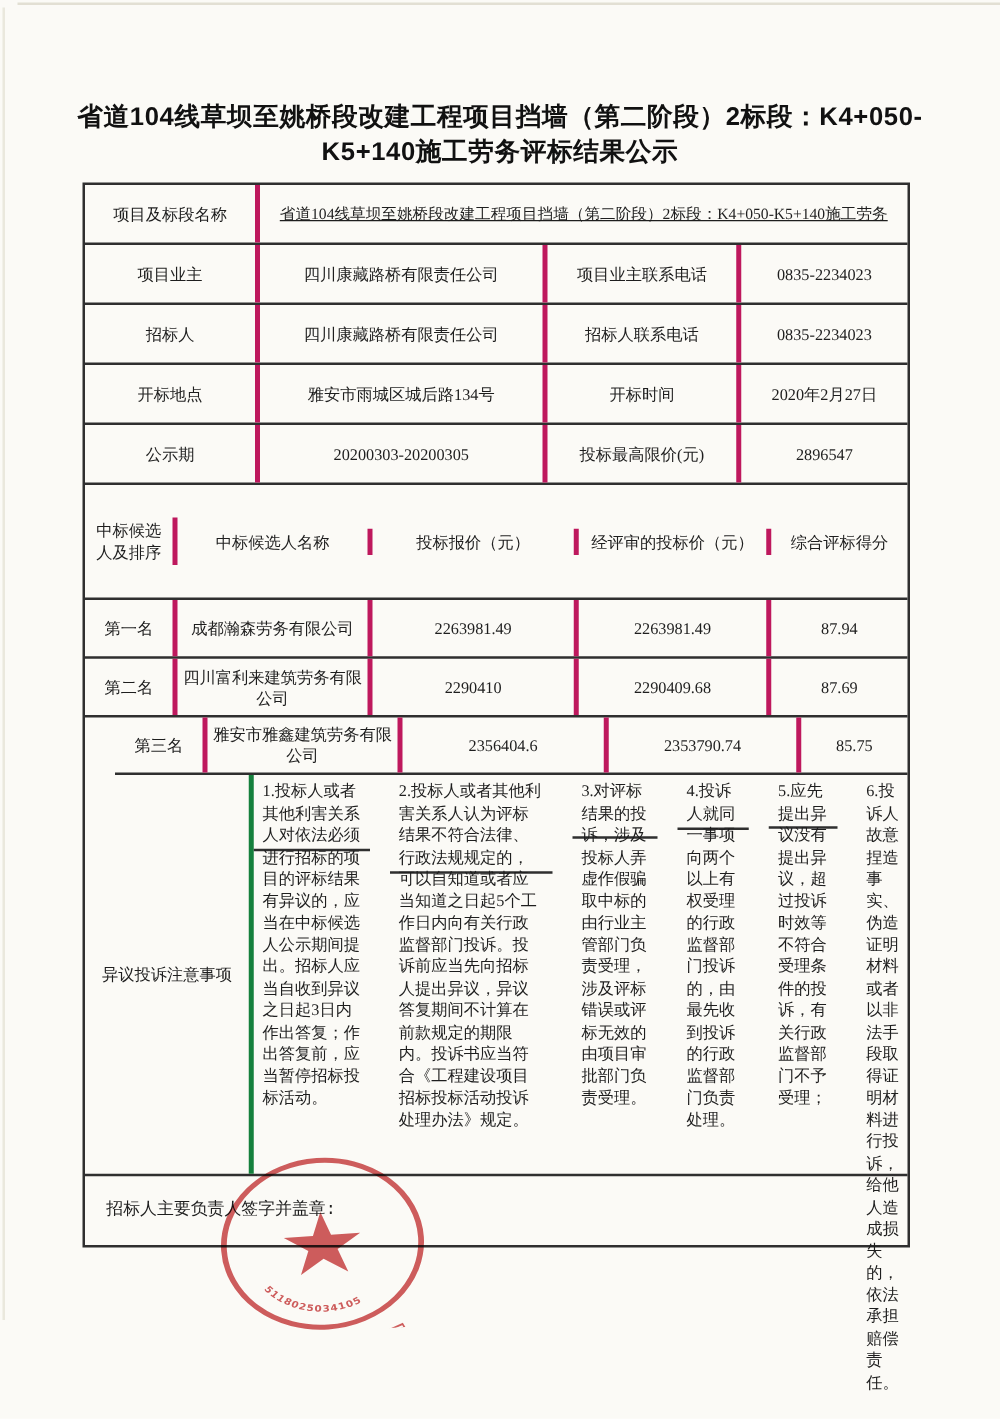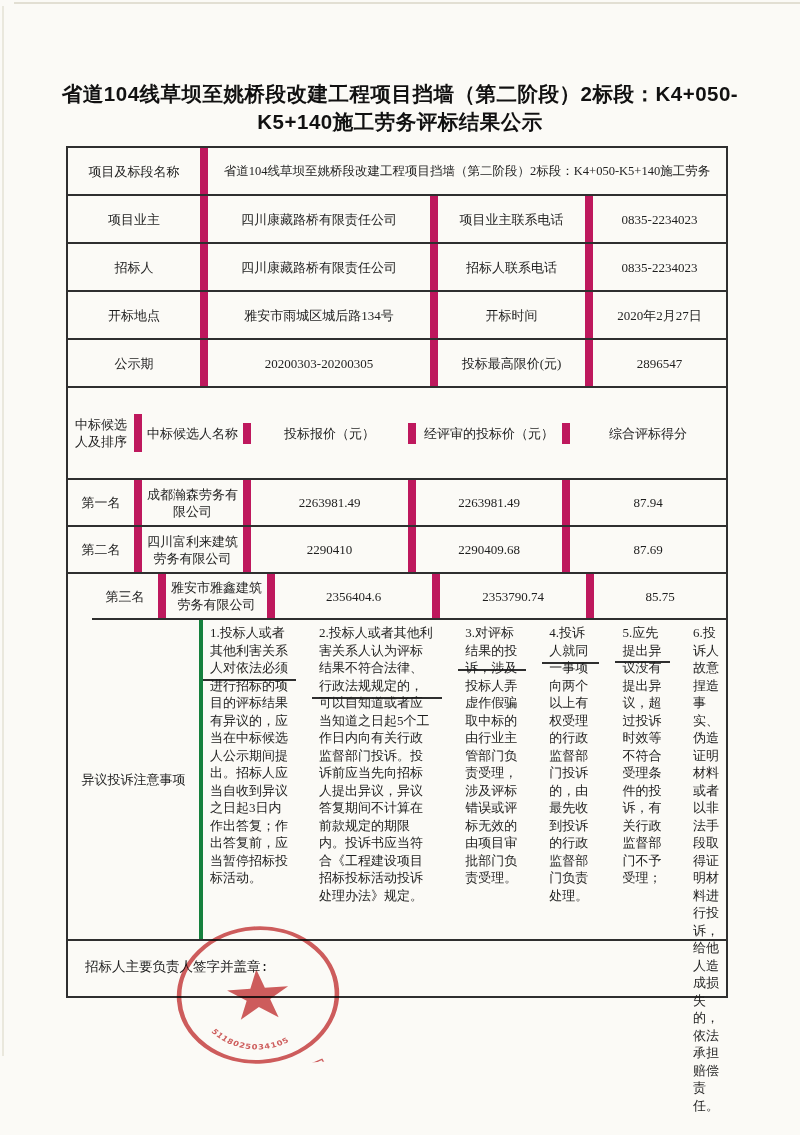--- a/index.html
+++ b/index.html
@@ -19,31 +19,31 @@
   }
 
   .tbl{
     position:absolute;top:146px;left:66px;width:662px;height:852px;
     border:2px solid #2f2f2f;box-sizing:border-box;
     font-size:13px;
   }
   .row{display:flex;box-sizing:border-box;border-bottom:2px solid #2f2f2f;}
   .row.last{border-bottom:none;}
   .cell{
-    box-sizing:border-box;border-right:8px solid #be185d;
+    box-sizing:border-box;border-right:4px solid #be185d;
     display:flex;align-items:center;justify-content:center;
     text-align:center;padding:2px 4px;line-height:17px;
   }
   .cell.end{border-right:none;}
   .nowrap{white-space:nowrap;}
   
   .c1{width:140px;} .c2{width:230px;} .c3{width:155px;} .c4{width:133px;flex:1;}
-  .cwide{width:518px;flex:1;}
+  .cwide{width:518px;flex:1;text-decoration:underline;}
   
-  .k1{width:74px;} .k2{width:109px;} .k3{width:165px;} .k4{width:154px;} .k5{width:134px;flex:1;}
+  .k1{width:74px;} .k2{width:156px;} .k3{width:165px;} .k4{width:154px;} .k5{width:134px;flex:1;}
   .h48{height:48px;} .h92{height:92px;align-items:center;} .h47{height:47px;} .h46{height:46px;margin-left:24px;}
 
   .notes{height:321px;}
   .notes-label{
     width:135px;box-sizing:border-box;border-right:4px solid #15803d;
     display:flex;align-items:center;justify-content:center;text-align:center;
   }
   .notes-body{width:523px;flex:1;display:flex;flex-direction:row;gap:16px;}
   .note{
     box-sizing:border-box;border-bottom:2px solid #2f2f2f;

